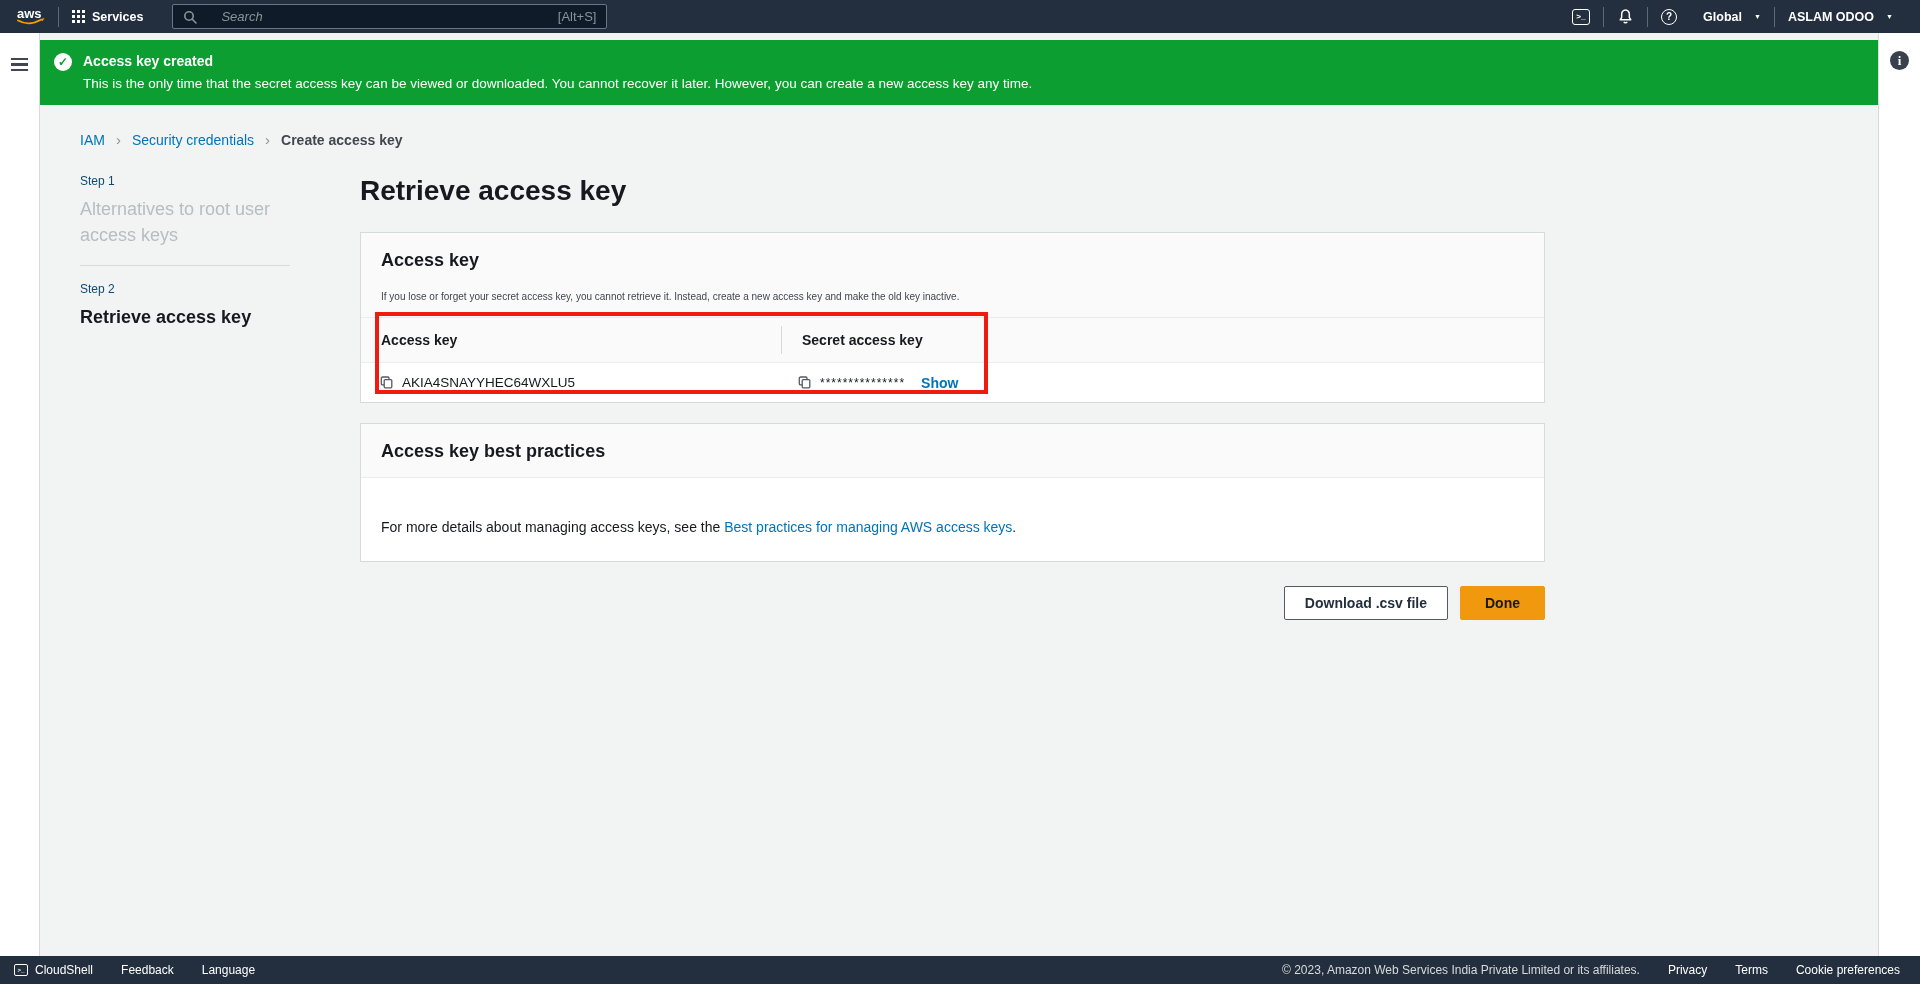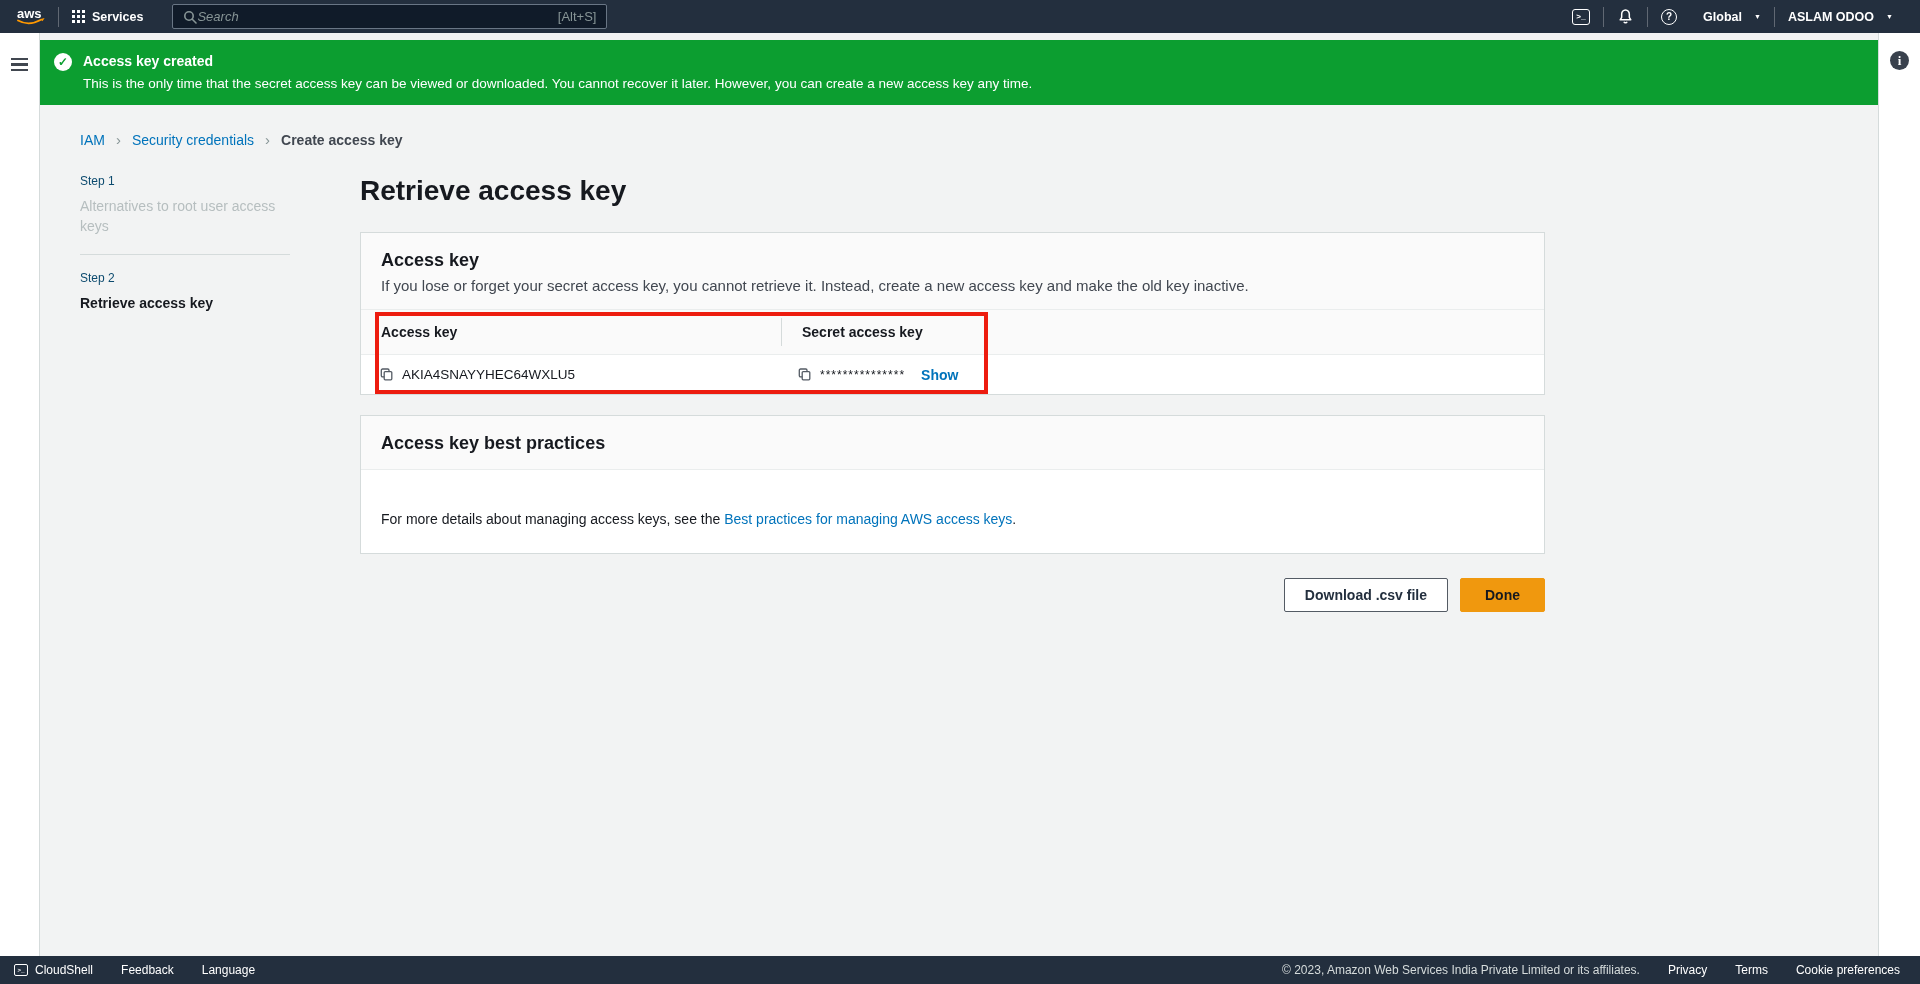--- a/index.html
+++ b/index.html
@@ -9,21 +9,21 @@
   .screen { width:1920px; height:984px; display:flex; flex-direction:column;border-radius:23px; }
 
   
   .topnav { flex:0 0 33px; background:var(--topbar,#232f3e); display:flex; align-items:center; color:#fff; }
   .aws-logo { margin:0 10px 0 14px; display:flex; align-items:center; cursor:pointer; }
   .tn-divider { width:1px; height:20px; background:rgba(255,255,255,.28); }
   .tn-item { display:flex; align-items:center; gap:7px; padding:0 13px; height:33px; cursor:pointer; font-size:12.5px; font-weight:700; }
   .grid-icon { display:grid; grid-template-columns:repeat(3,3px); grid-auto-rows:3px; gap:2px; }
   .grid-icon i { background:#fff; }
   .search-box { display:flex; align-items:center; width:435px; height:25px; margin-left:16px;
-    background:#101b29; border:1px solid #697685; border-radius:2px; padding:0 10px; gap:0; }
+    background:#101b29; border:1px solid #697685; border-radius:2px; padding:0 10px; gap:24px; }
   .search-box input { flex:1; background:transparent; border:none; outline:none; color:#fff; font-size:13px; }
   .search-box input::placeholder { font-style:italic; color:#879596; }
   .shortcut { color:#879596; font-size:13px; }
   .tn-right { margin-left:auto; display:flex; align-items:center; margin-right:14px; }
   .icon-btn { padding:0 13px; height:33px; display:flex; align-items:center; cursor:pointer; }
   .term-icon { width:18px; height:16px; border:1.6px solid #fff; border-radius:3px; display:flex; align-items:center;
     justify-content:center; font-size:8px; font-weight:700; color:#fff; font-family:"Liberation Mono",monospace; }
   .help-circle { width:16px; height:16px; border:1.5px solid #fff; border-radius:50%; display:flex; align-items:center;
     justify-content:center; font-size:10px; font-weight:700; color:#fff; }
   .caret { font-size:7px; margin-left:5px; }
@@ -51,32 +51,32 @@
   
   .content { padding:26px 0 0 40px; }
   .breadcrumb { font-size:14px; display:flex; align-items:center; }
   .breadcrumb .link { color:var(--link,#0073bb); cursor:pointer; }
   .breadcrumb .current { color:#414750; font-weight:700; }
   .crumb-sep { color:#879596; margin:0 11px; font-size:15px; }
 
   .columns { display:flex; margin-top:26px; }
   .steps { width:210px; margin-right:70px; }
   .step-label { font-size:12px; color:#0c4a6e; margin-bottom:8px; }
-  .step-title { font-size:14px; line-height:1.45; }
+  .step-title { font-size:18px; line-height:1.45; }
   .step-title.disabled { color:var(--disabled,#b6bebf); }
   .step-title.active { font-weight:700; color:#16191f; }
   .steps hr { border:none; border-top:1px solid var(--border,#d5dbdb); margin:17px 0 16px; }
 
   .main { width:1185px; }
   h1.page-title { font-size:28px; font-weight:600; color:#16191f; margin:0 0 24px; line-height:34px; }
 
   .card { width:1185px; background:#fff; border:1px solid var(--border,#d5dbdb); }
   .card-header { background:var(--card_header_bg,#fafafa); padding:17px 20px 15px; border-bottom:1px solid var(--divider,#eaeded); }
   .card-title { font-size:18px; font-weight:700; color:#16191f; }
-  .card-desc { font-size:15px; color:#414750; margin-top:6px; }
+  .card-desc { font-size:10px; color:#414750; margin-top:20px; }
 
   
   .key-card { position:relative; margin-bottom:20px; }
   .key-table { width:100%; }
   .kt-row { display:grid; grid-template-columns:420px 1fr; align-items:center; }
   .kt-head { height:45px; background:var(--card_header_bg,#fafafa); border-bottom:1px solid var(--divider,#eaeded); }
   .kt-head .cell { font-size:14px; font-weight:700; padding-left:20px; height:28px; display:flex; align-items:center; }
   .kt-head .cell + .cell { border-left:1px solid var(--border,#d5dbdb); }
   .kt-data { height:39px; background:#fff; }
   .kt-data .cell { display:flex; align-items:center; gap:8px; padding-left:18px; font-size:13.5px; }

